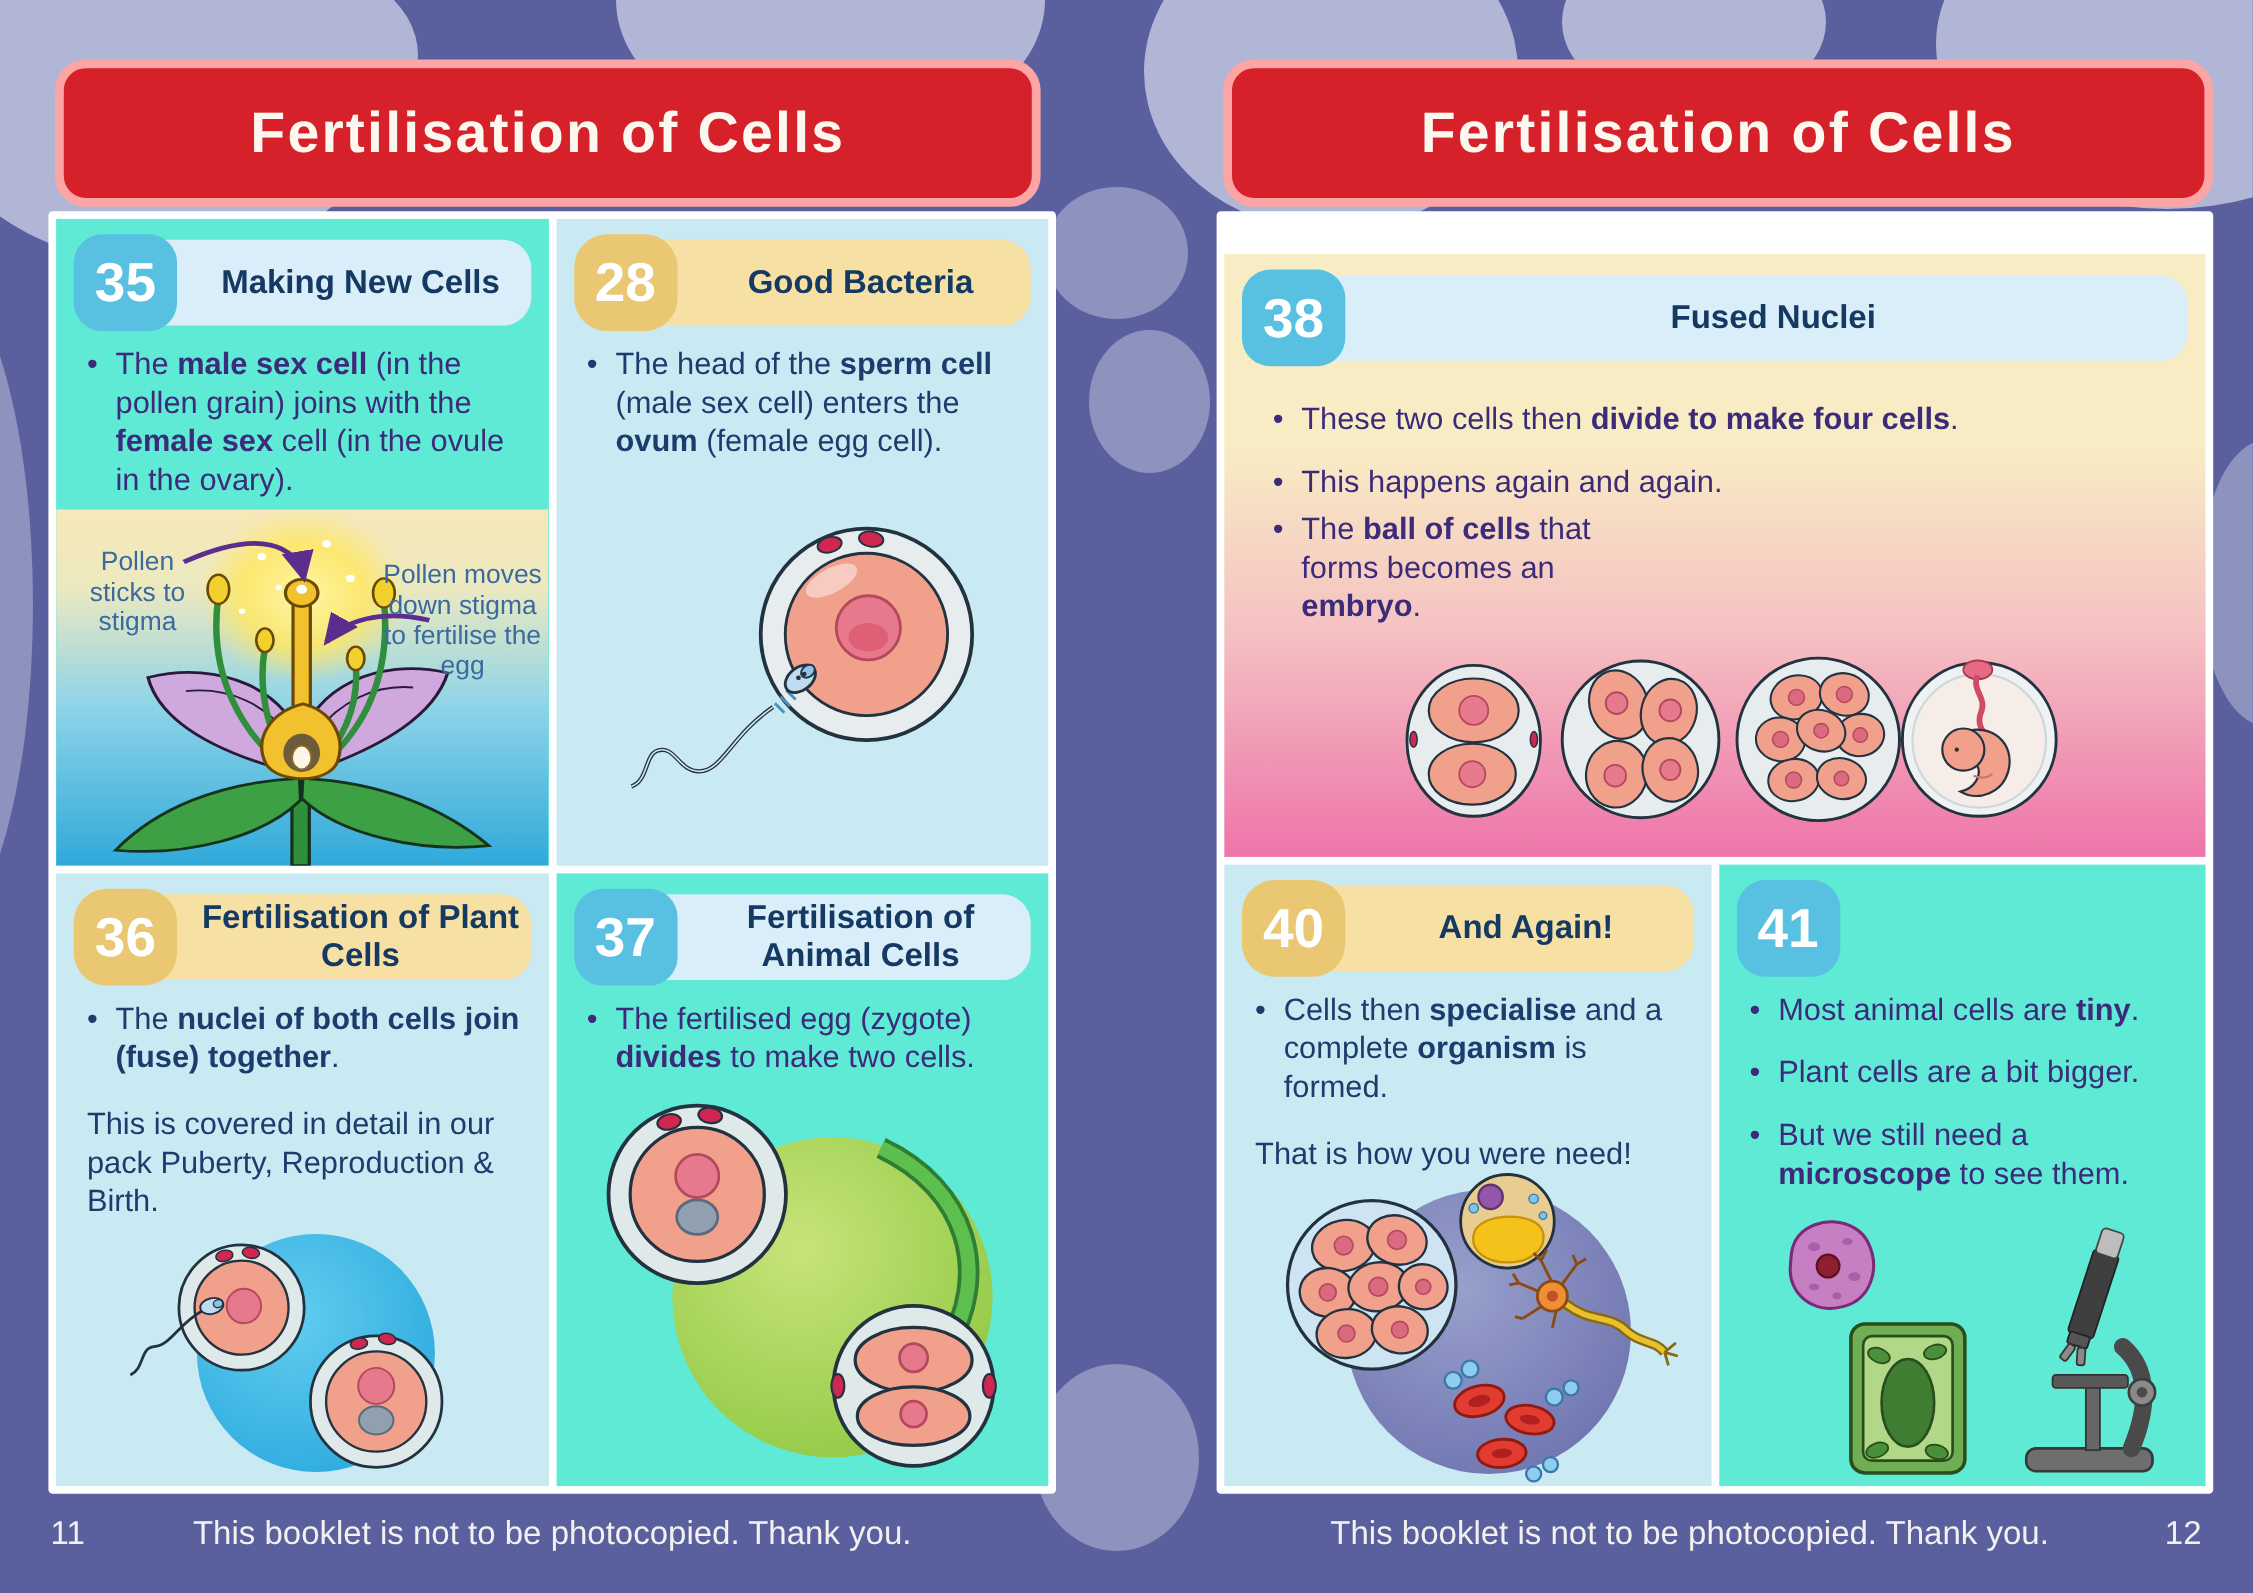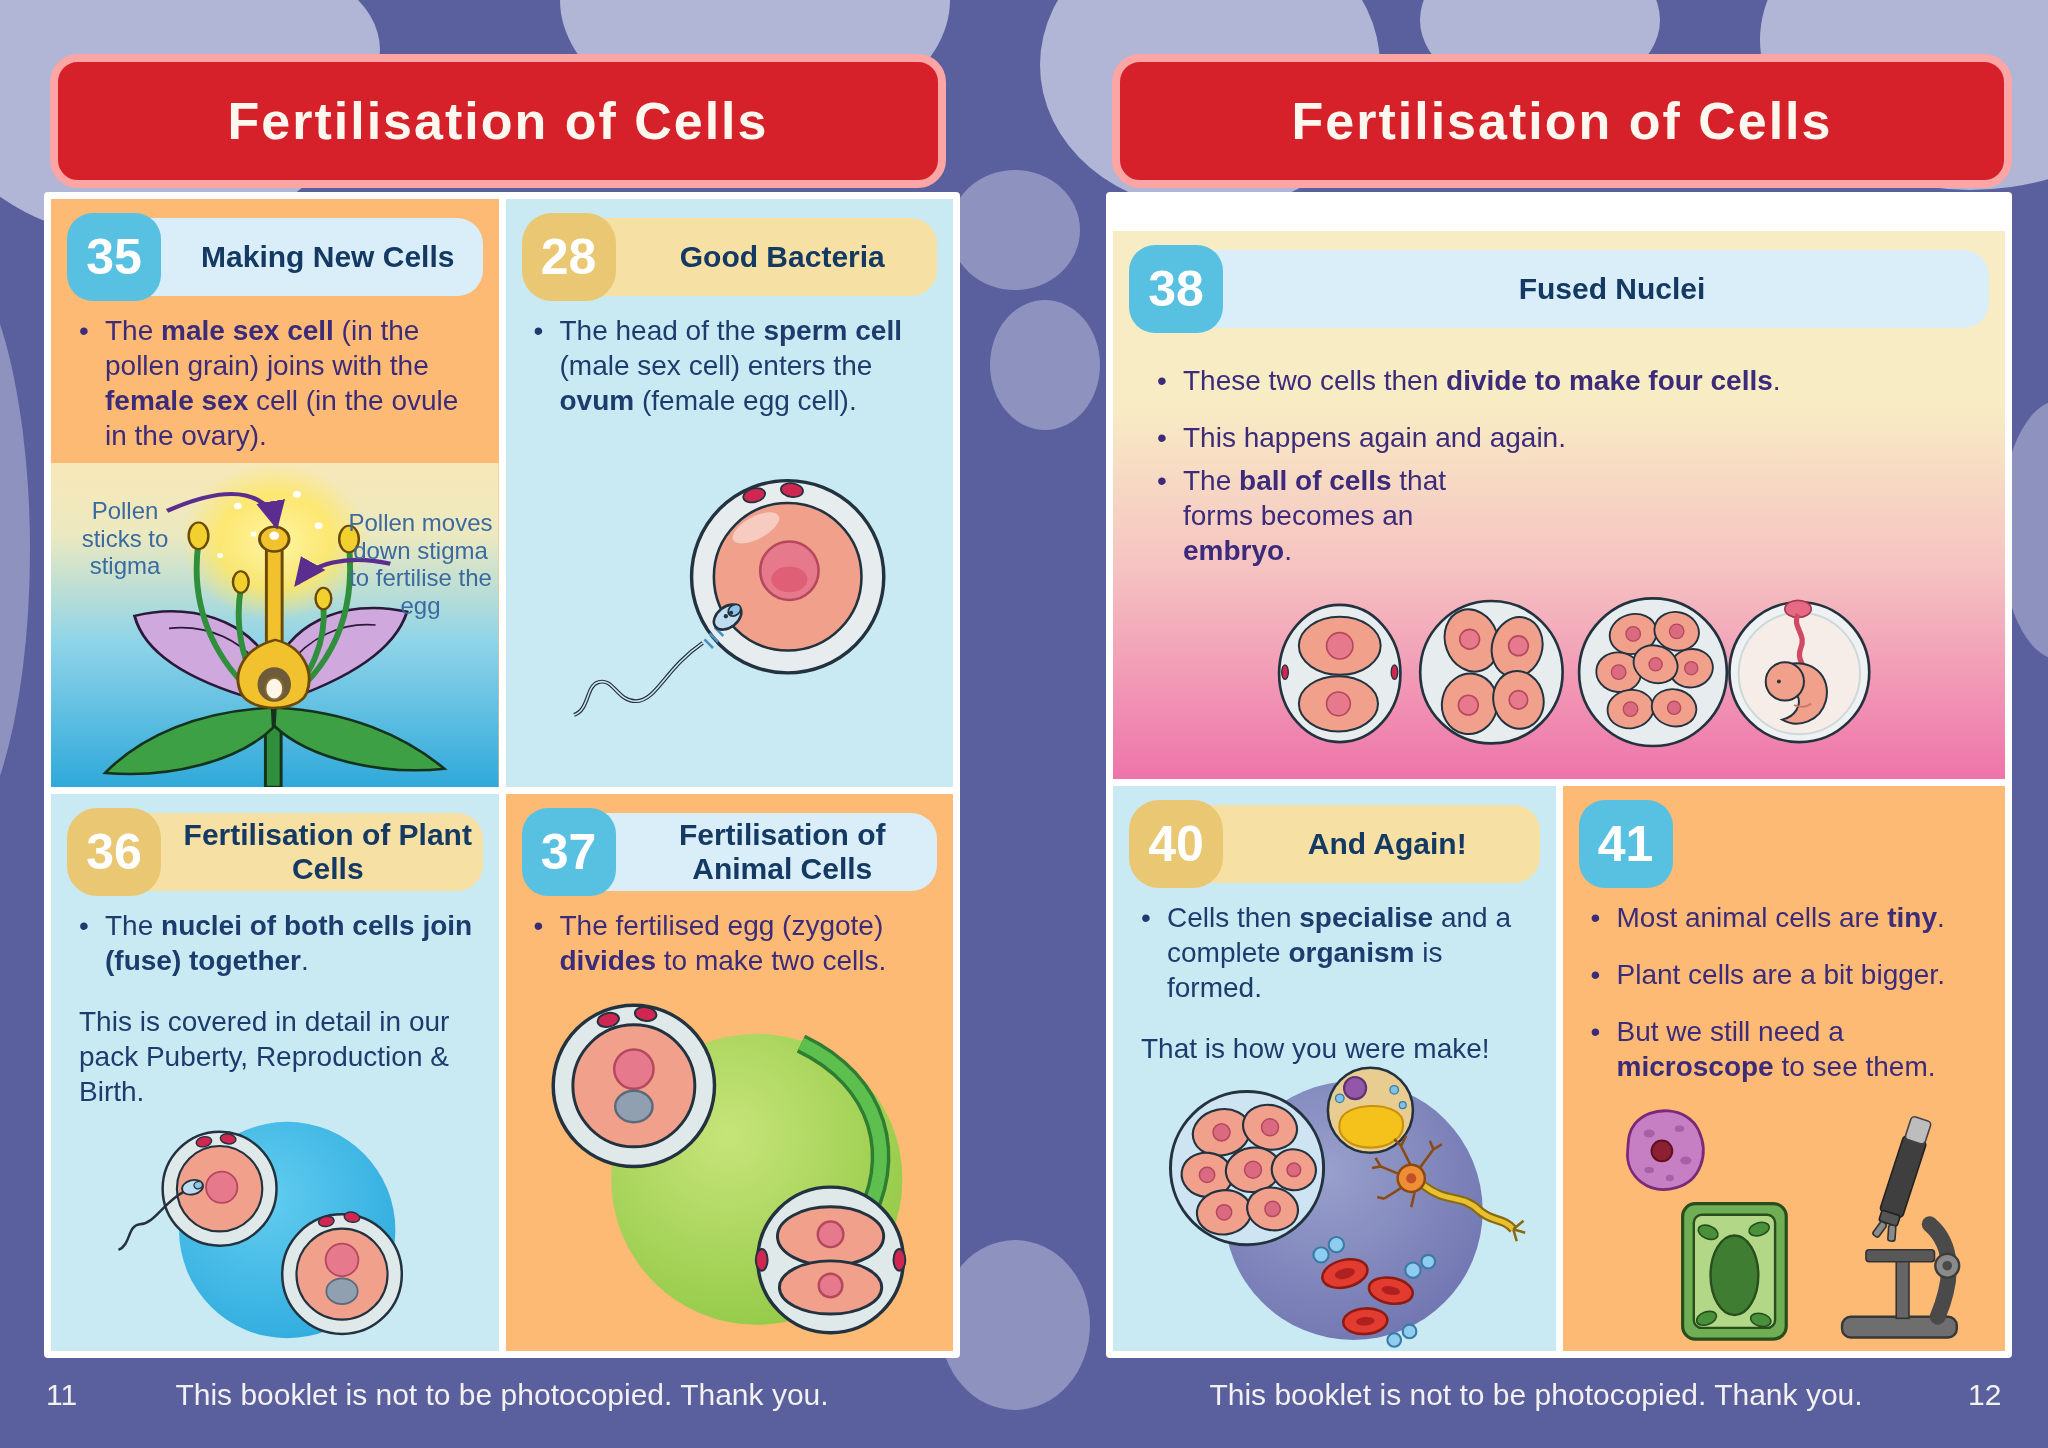--- a/index.html
+++ b/index.html
@@ -19,21 +19,21 @@
   .page{
     position:absolute;background:#ffffff;display:grid;gap:7px;padding:7px;
     box-sizing:border-box;border-radius:4px;
   }
   #left-page{left:44px;top:192px;width:916px;height:1166px;
     grid-template-columns:1fr 1fr;grid-template-rows:588px 1fr;}
   #right-page{left:1106px;top:192px;width:906px;height:1166px;
     grid-template-columns:1fr 1fr;grid-template-rows:580px 1fr;}
   .card{position:relative;display:flex;flex-direction:column;overflow:hidden;}
   .card.full{grid-column:1 / span 2;}
-  .bg-cream{background:#fdba74;}
+  .bg-cream{background:#5eead4;}
   .bg-blue{background:#c9e9f3;}
   .bg-grad38{background:linear-gradient(180deg,#f8ecc4 0%,#f8ecc4 32%,#f5c2c2 62%,#ee74aa 100%);margin-top:32px;}
 
   .card-header{display:flex;align-items:stretch;margin:14px 16px 4px;min-height:88px;position:relative;z-index:3;}
   .badge{
     width:94px;border-radius:26px;color:#ffffff;font-size:50px;font-weight:700;
     display:flex;align-items:center;justify-content:center;z-index:2;flex:0 0 auto;
   }
   .badge.blue{background:#58c1e2;}
   .badge.tan{background:#eac873;border-radius:30px;}
@@ -329,21 +329,21 @@
       </svg>
     </div>
   </div>
 
   <div class="card bg-blue">
     <div class="card-header">
       <div class="badge tan">40</div>
       <div class="pill tan">And Again!</div>
     </div>
     <div class="bullet txt-navy"><span>Cells then </span><b>specialise</b><span> and a complete </span><b>organism</b><span> is formed.</span></div>
-    <div class="para txt-navy">That is how you were make!</div>
+    <div class="para txt-navy">That is how you were need!</div>
     <div class="illus">
       <svg viewBox="0 0 455 335" preserveAspectRatio="xMidYMid meet">
         <defs>
           <radialGradient id="g40" cx="0.4" cy="0.35" r="0.8">
             <stop offset="0" stop-color="#98a0cc"></stop>
               <stop offset="1" stop-color="#6b70ad"></stop>
           </radialGradient>
         </defs>
         <circle cx="250" cy="170" r="152" fill="url(#g40)"></circle>
 

